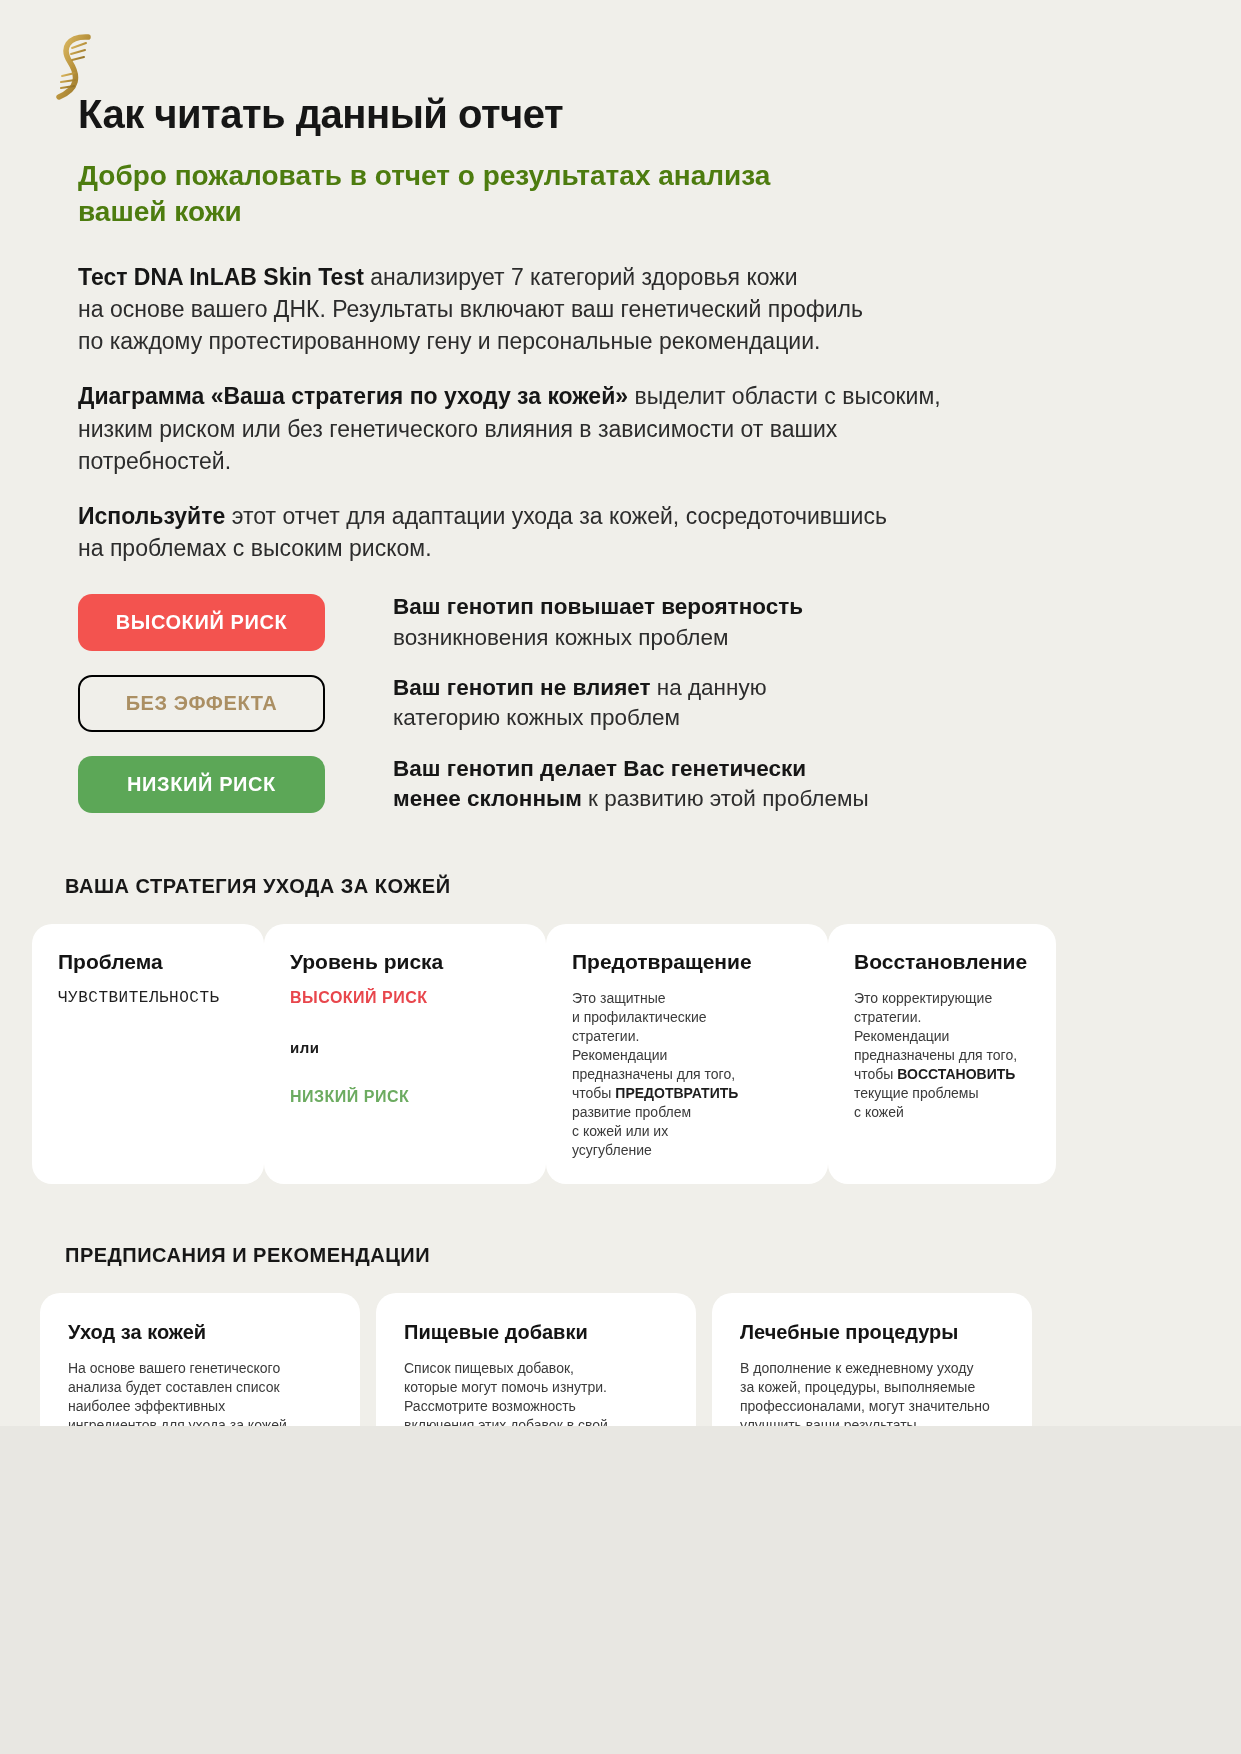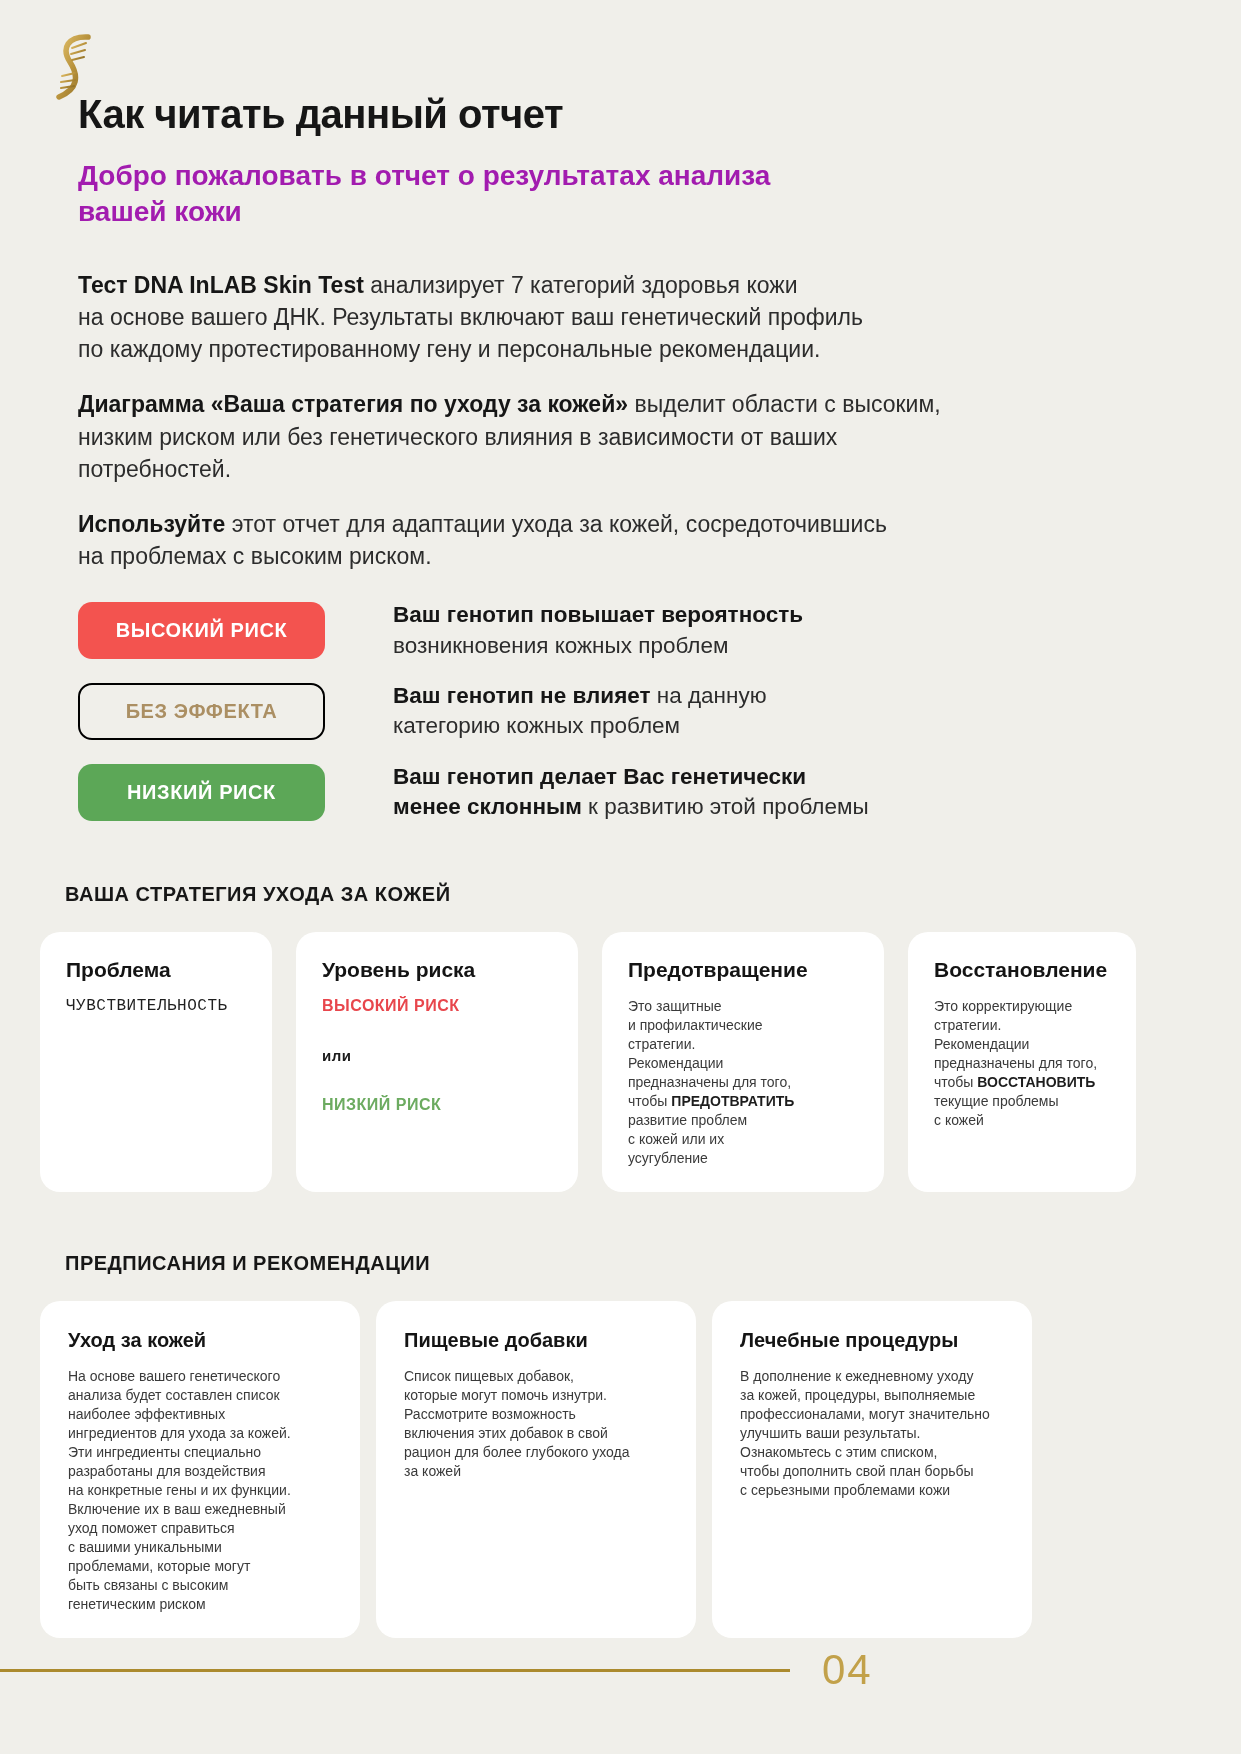--- a/index.html
+++ b/index.html
@@ -1,36 +1,36 @@
 <!DOCTYPE html>
 <html><head>
 <meta charset="utf-8">
 <style>
   * { margin:0; padding:0; box-sizing:border-box; }
   html,body { background:#e8e7e2; }
   .page {
     position:relative;
-    width:1241px; height:1754px;
+    width:1241px; height:1426px;
     margin:0 auto;
     background:#f0efea;
     font-family:"Liberation Sans", sans-serif;
     color:#1e1e1e;
     overflow:hidden;
   }
   .logo { position:absolute; left:48px; top:34px; width:52px; height:66px; }
 
   .content { padding:92px 70px 0 78px; }
 
   .h1 {
     font-size:40px; line-height:1.1; font-weight:800;
     letter-spacing:-0.5px; color:#161616; margin-bottom:22px;
   }
   .h2 {
     font-size:28px; line-height:1.3; font-weight:700;
-    color:#a21caf; margin-bottom:38px; max-width:930px; white-space:pre-line;
+    color:#4d7c0f; margin-bottom:30px; max-width:930px; white-space:pre-line;
   }
   .para {
     font-size:23px; line-height:1.4; color:#2c2c2c;
     margin-bottom:23px; max-width:1010px; white-space:pre-line;
   }
   .para b { color:#161616; }
 
   .legend { margin-top:28px; }
   .legend-row { display:flex; align-items:center; margin-bottom:20px; }
   .badge {
@@ -48,21 +48,21 @@
   }
   .legend-desc b { color:#161616;text-align:center; }
 
   .section-title {
     font-size:20px; font-weight:600; letter-spacing:0.5px;
     color:#171717; margin:60px 0 0 65px;
   }
 
   .cards-strategy {
     display:grid; grid-template-columns: 232px 282px 282px 228px;
-    gap:24px; margin:26px 0 0 40px; width:992px;
+    margin:26px 0 0 32px; width:992px;
   }
   .cards-rx {
     display:grid; grid-template-columns: 1fr 1fr 1fr;
     gap:16px; margin:26px 0 0 40px; width:992px;
   }
   .card {
     background:#ffffff; border-radius:20px; padding:26px 24px 24px 26px;
   }
   .cards-strategy .card { min-height:252px; }
   .cards-rx .card { min-height:316px; padding:28px 26px 24px 28px; }

